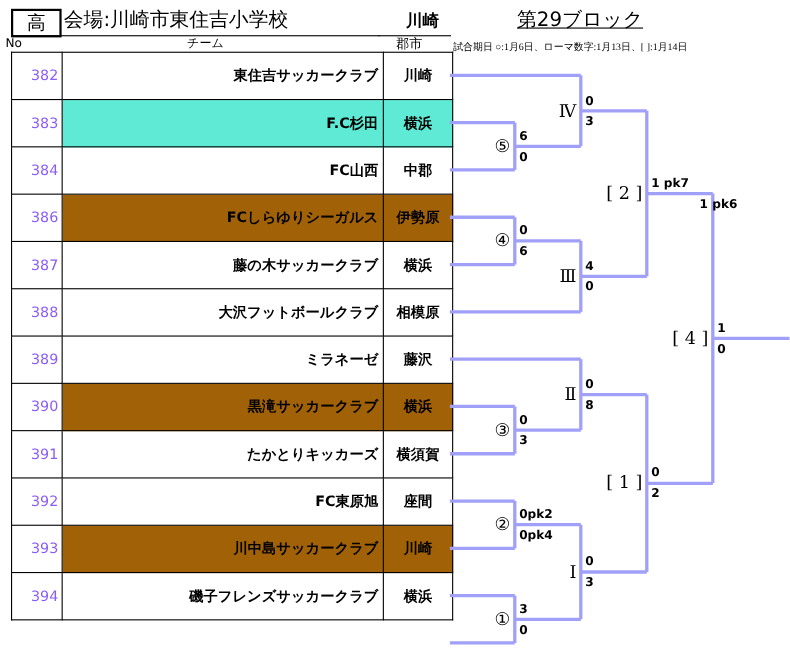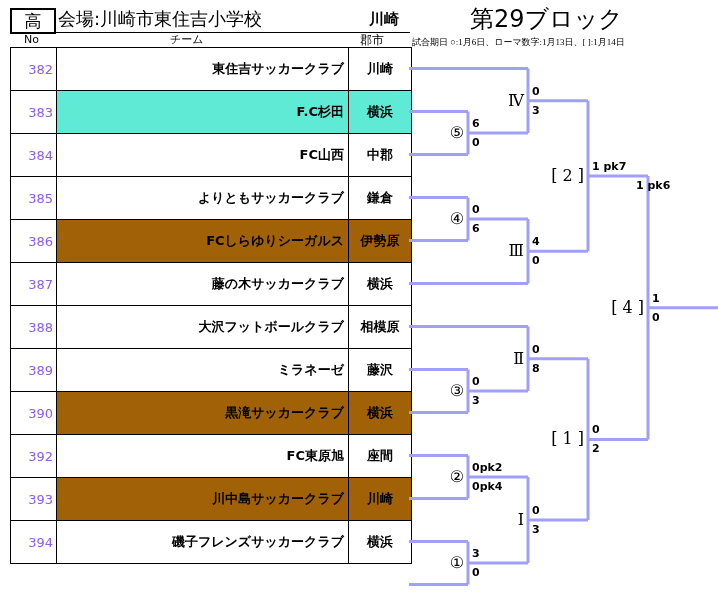--- a/index.html
+++ b/index.html
@@ -4,23 +4,23 @@
   <style>
     html, body { margin: 0; padding: 0; background: #ffffff; }
     body { width: 718px; height: 600px; position: relative; overflow: hidden;
            font-family: "DejaVu Sans", sans-serif; color: #000; }
     .abs { position: absolute; }
     .level-box { left: 10px; top: 8px; width: 42px; height: 22px; border: 2px solid #000;
                  font-size: 17px; text-align: center; line-height: 22px; box-sizing: content-box; }
     .venue { left: 58px; top: 6px; font-size: 18px; line-height: 26px; white-space: nowrap; }
     .venue-city { left: 360px; top: 8px; width: 48px; text-align: center; font-size: 15px; font-weight: bold; line-height: 22px; }
     .city-underline { left: 344px; top: 32px; width: 66px; height: 1px; background: #000; }
-    .block-title { left: 470px; top: 6px; font-size: 24px; line-height: 26px; white-space: nowrap; }
+    .block-title { left: 470px; top: 6px; font-size: 18px; line-height: 26px; white-space: nowrap; text-decoration: underline; }
     .hdr-line { left: 10px; top: 32px; width: 335px; height: 1px; background: #000; }
-    .hdr-no { left: 24px; top: 33px; font-size: 11px; line-height: 14px; }
+    .hdr-no { left: 5px; top: 33px; font-size: 11px; line-height: 14px; }
     .hdr-team { left: 170px; top: 33px; font-size: 11px; line-height: 14px; }
     .hdr-city { left: 360px; top: 33px; width: 48px; font-size: 12px; line-height: 14px; }
     .legend { left: 412px; top: 36px; font-size: 9px; line-height: 12px; white-space: nowrap; font-family: Liberation Serif, serif; }
 
     table.teams { position: absolute; left: 10px; top: 47px; border-collapse: collapse; }
     table.teams td { border: 1px solid #000; height: 42px; padding: 0; font-size: 13px; }
     td.no { width: 42px; text-align: right; padding-right: 3px !important; font-size: 12px; color: #8b5cf6; }
     td.team { width: 287px; text-align: right; padding-right: 4px !important; font-weight: bold; }
     td.city { width: 62px; text-align: center; font-weight: bold; }
     tr.pink td.team, tr.pink td.city { background: #5eead4; }
@@ -54,25 +54,20 @@
       <tr class="pink">
         <td class="no">383</td>
         <td class="team">F.C杉田</td>
         <td class="city">横浜</td>
       </tr>
       <tr class="">
         <td class="no">384</td>
         <td class="team">FC山西</td>
         <td class="city">中郡</td>
       </tr>
-      <tr class="">
-        <td class="no">385</td>
-        <td class="team">よりともサッカークラブ</td>
-        <td class="city">鎌倉</td>
-      </tr>
       <tr class="yellow">
         <td class="no">386</td>
         <td class="team">FCしらゆりシーガルス</td>
         <td class="city">伊勢原</td>
       </tr>
       <tr class="">
         <td class="no">387</td>
         <td class="team">藤の木サッカークラブ</td>
         <td class="city">横浜</td>
       </tr>
@@ -83,20 +78,25 @@
       </tr>
       <tr class="">
         <td class="no">389</td>
         <td class="team">ミラネーゼ</td>
         <td class="city">藤沢</td>
       </tr>
       <tr class="yellow">
         <td class="no">390</td>
         <td class="team">黒滝サッカークラブ</td>
         <td class="city">横浜</td>
+      </tr>
+      <tr class="">
+        <td class="no">391</td>
+        <td class="team">たかとりキッカーズ</td>
+        <td class="city">横須賀</td>
       </tr>
       <tr class="">
         <td class="no">392</td>
         <td class="team">FC東原旭</td>
         <td class="city">座間</td>
       </tr>
       <tr class="yellow">
         <td class="no">393</td>
         <td class="team">川中島サッカークラブ</td>
         <td class="city">川崎</td>

